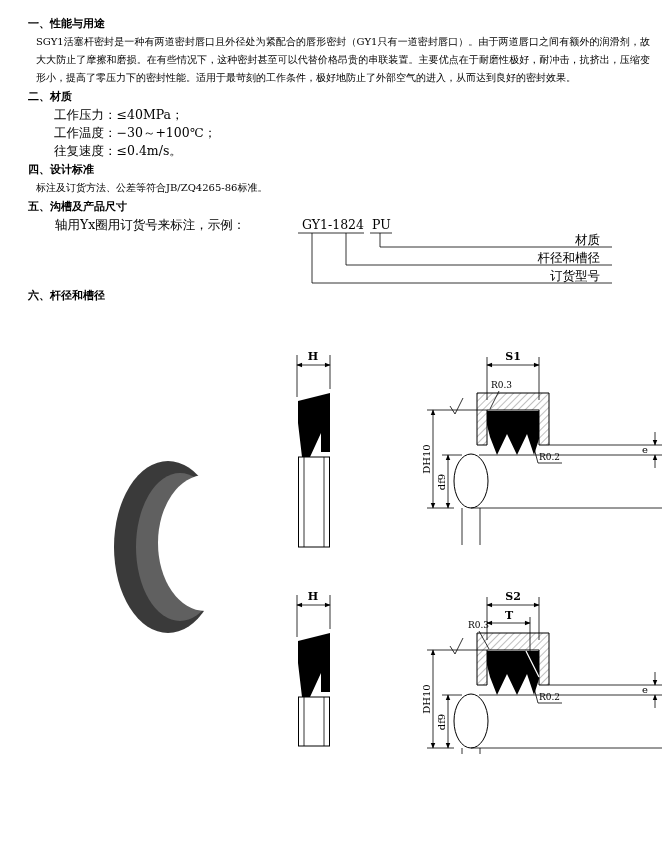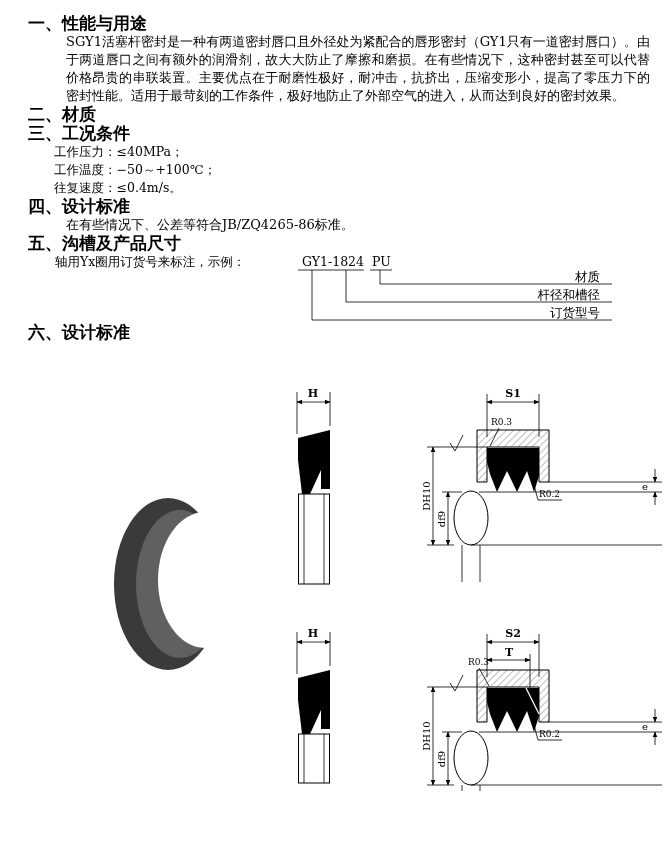--- a/index.html
+++ b/index.html
@@ -1,21 +1,21 @@
 <!DOCTYPE html>
 <html><head>
 <meta charset="utf-8">
 <style>
   html,body{margin:0;padding:0}
   body{width:670px;height:841px;background:#fff;color:#000;
        font-family:"DejaVu Serif","Liberation Serif",serif}
   .page{position:relative;width:670px;height:841px;overflow:hidden;padding-top:14px;box-sizing:border-box}
   .sec{margin:0 20px 0 28px}
-  .sec-heading{font-weight:bold;font-size:17px;line-height:19px}
-  .sec-body{margin:0 0 0 38px;font-size:13px;line-height:18px;text-align:justify}
+  .sec-heading{font-weight:bold;font-size:11px;line-height:19px}
+  .sec-body{margin:0 0 0 8px;font-size:10px;line-height:18px;text-align:justify}
   .sec-line{margin-left:26px;font-size:12.5px;line-height:18px}
   svg{display:block}
   .thin{stroke:#000;stroke-width:0.8;fill:none}
   .dim{font:10px "DejaVu Serif",serif;fill:#000;stroke:none}
   .dimb{font:600 11px "DejaVu Serif",serif;fill:#000;stroke:none}
   .dims{font:9px "DejaVu Serif",serif;fill:#000;stroke:none}
   .cjk{font:12.5px "DejaVu Serif",serif;fill:#000;stroke:none}
 </style>
 </head>
 <body>
@@ -25,29 +25,28 @@
   <div class="sec">
     <div class="sec-heading">一、性能与用途</div>
     <p class="sec-body">SGY1活塞杆密封是一种有两道密封唇口且外径处为紧配合的唇形密封（GY1只有一道密封唇口）。由于两道唇口之间有额外的润滑剂，故大大防止了摩擦和磨损。在有些情况下，这种密封甚至可以代替价格昂贵的串联装置。主要优点在于耐磨性极好，耐冲击，抗挤出，压缩变形小，提高了零压力下的密封性能。适用于最苛刻的工作条件，极好地防止了外部空气的进入，从而达到良好的密封效果。</p>
   </div>
 
   <div class="sec">
     <div class="sec-heading">二、材质</div>
   </div>
 
   <div class="sec">
-    <div class="sec-heading">三、工况条件</div>
     <div class="sec-line">工作压力：≤40MPa；</div>
-    <div class="sec-line">工作温度：−50～+100℃；</div>
+    <div class="sec-line">工作温度：−30～+100℃；</div>
     <div class="sec-line">往复速度：≤0.4m/s。</div>
   </div>
 
   <div class="sec">
     <div class="sec-heading">四、设计标准</div>
-    <p class="sec-body">在有些情况下、公差等符合JB/ZQ4265-86标准。</p>
+    <p class="sec-body">标注及订货方法、公差等符合JB/ZQ4265-86标准。</p>
   </div>
 
   <div class="sec">
     <div class="sec-heading">五、沟槽及产品尺寸</div>
     <svg width="620" height="70" viewBox="0 0 620 70">
       <text class="cjk" x="27" y="13">轴用Yx圈用订货号来标注，示例：</text>
       <text class="cjk" x="274" y="13">GY1-1824</text>
       <text class="cjk" x="344" y="13">PU</text>
       <line class="thin" x1="270" y1="17" x2="336" y2="17"></line>
       <line class="thin" x1="342" y1="17" x2="364" y2="17"></line>
@@ -55,21 +54,21 @@
       <polyline class="thin" points="352,17 352,31 584,31"></polyline>
       <polyline class="thin" points="318,17 318,49 584,49"></polyline>
       <polyline class="thin" points="284,17 284,67 584,67"></polyline>
       <text class="cjk" x="572" y="28" text-anchor="end">材质</text>
       <text class="cjk" x="572" y="46" text-anchor="end">杆径和槽径</text>
       <text class="cjk" x="572" y="64" text-anchor="end">订货型号</text>
     </svg>
   </div>
 
   <div class="sec">
-    <div class="sec-heading">六、设计标准</div>
+    <div class="sec-heading">六、杆径和槽径</div>
   </div>
 
   <svg width="670" height="449" viewBox="0 0 670 449">
     <defs>
       <pattern id="hatch" width="5" height="5" patternUnits="userSpaceOnUse" patternTransform="rotate(45)">
         <line x1="0" y1="0" x2="0" y2="5" stroke="#000" stroke-width="0.5"></line>
       </pattern>
       <marker id="ah" viewBox="0 0 10 10" refX="9" refY="5" markerWidth="9" markerHeight="7" orient="auto-start-reverse">
         <path d="M0,1 L10,5 L0,9 z"></path>
       </marker>

